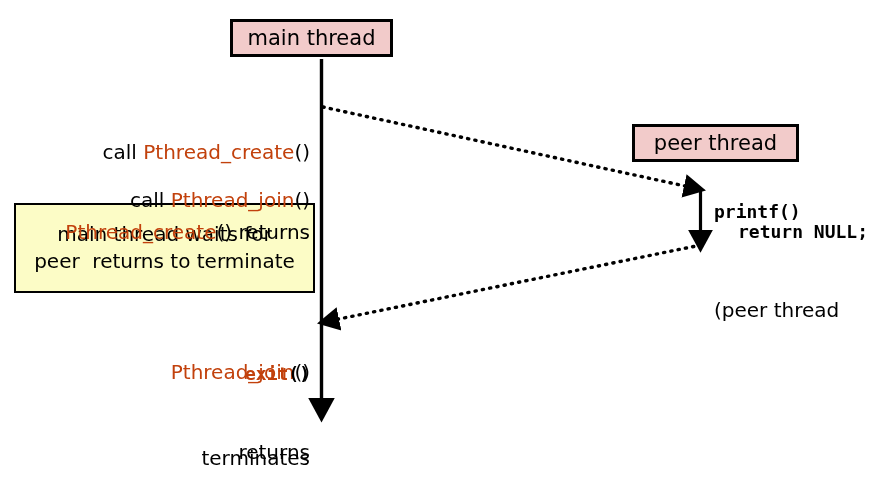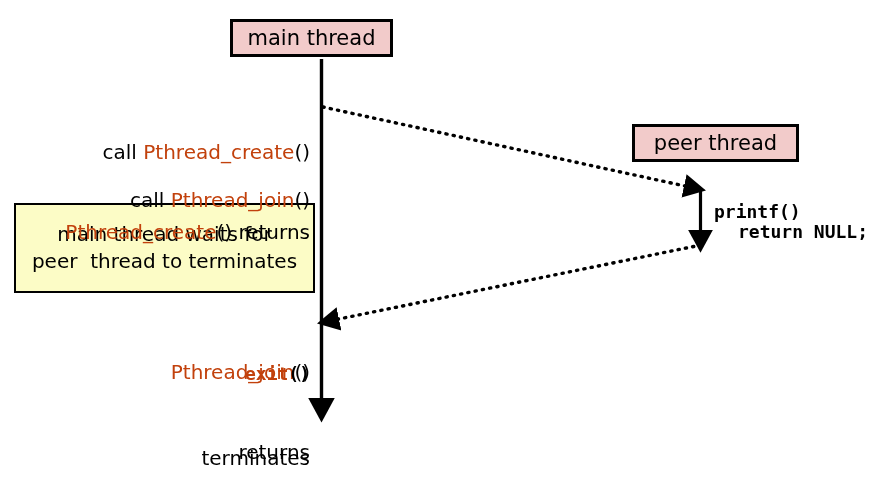--- a/index.html
+++ b/index.html
@@ -132,21 +132,21 @@
   <div id="main-thread-box" class="thread-box">
     <span>main thread</span>
   </div>
 
   <div id="peer-thread-box" class="thread-box">
     <span>peer thread</span>
   </div>
 
   <div id="wait-note">
     <div>main thread waits for</div>
-    <div>peer  thread to terminates</div>
+    <div>peer  returns to terminate</div>
   </div>
 
   <div id="lbl-create" class="label right-align">
     <div><span>call </span><span class="fn">Pthread_create</span><span>()</span></div>
     <div><span class="fn">Pthread_create</span><span>() returns</span></div>
   </div>
 
   <div id="lbl-join-call" class="label right-align">
     <span>call </span><span class="fn">Pthread_join</span><span>()</span>
   </div>
@@ -163,15 +163,16 @@
     <div>terminates</div>
     
     
   </div>
 
   <div id="lbl-printf" class="label left-align mono">printf()</div>
 
   <div id="lbl-return-null" class="label left-align mono">return NULL;</div>
 
   <div id="lbl-peer-term" class="label left-align">
+    <div>(peer thread</div>
   </div>
 
 </div>
 
 </body></html>

